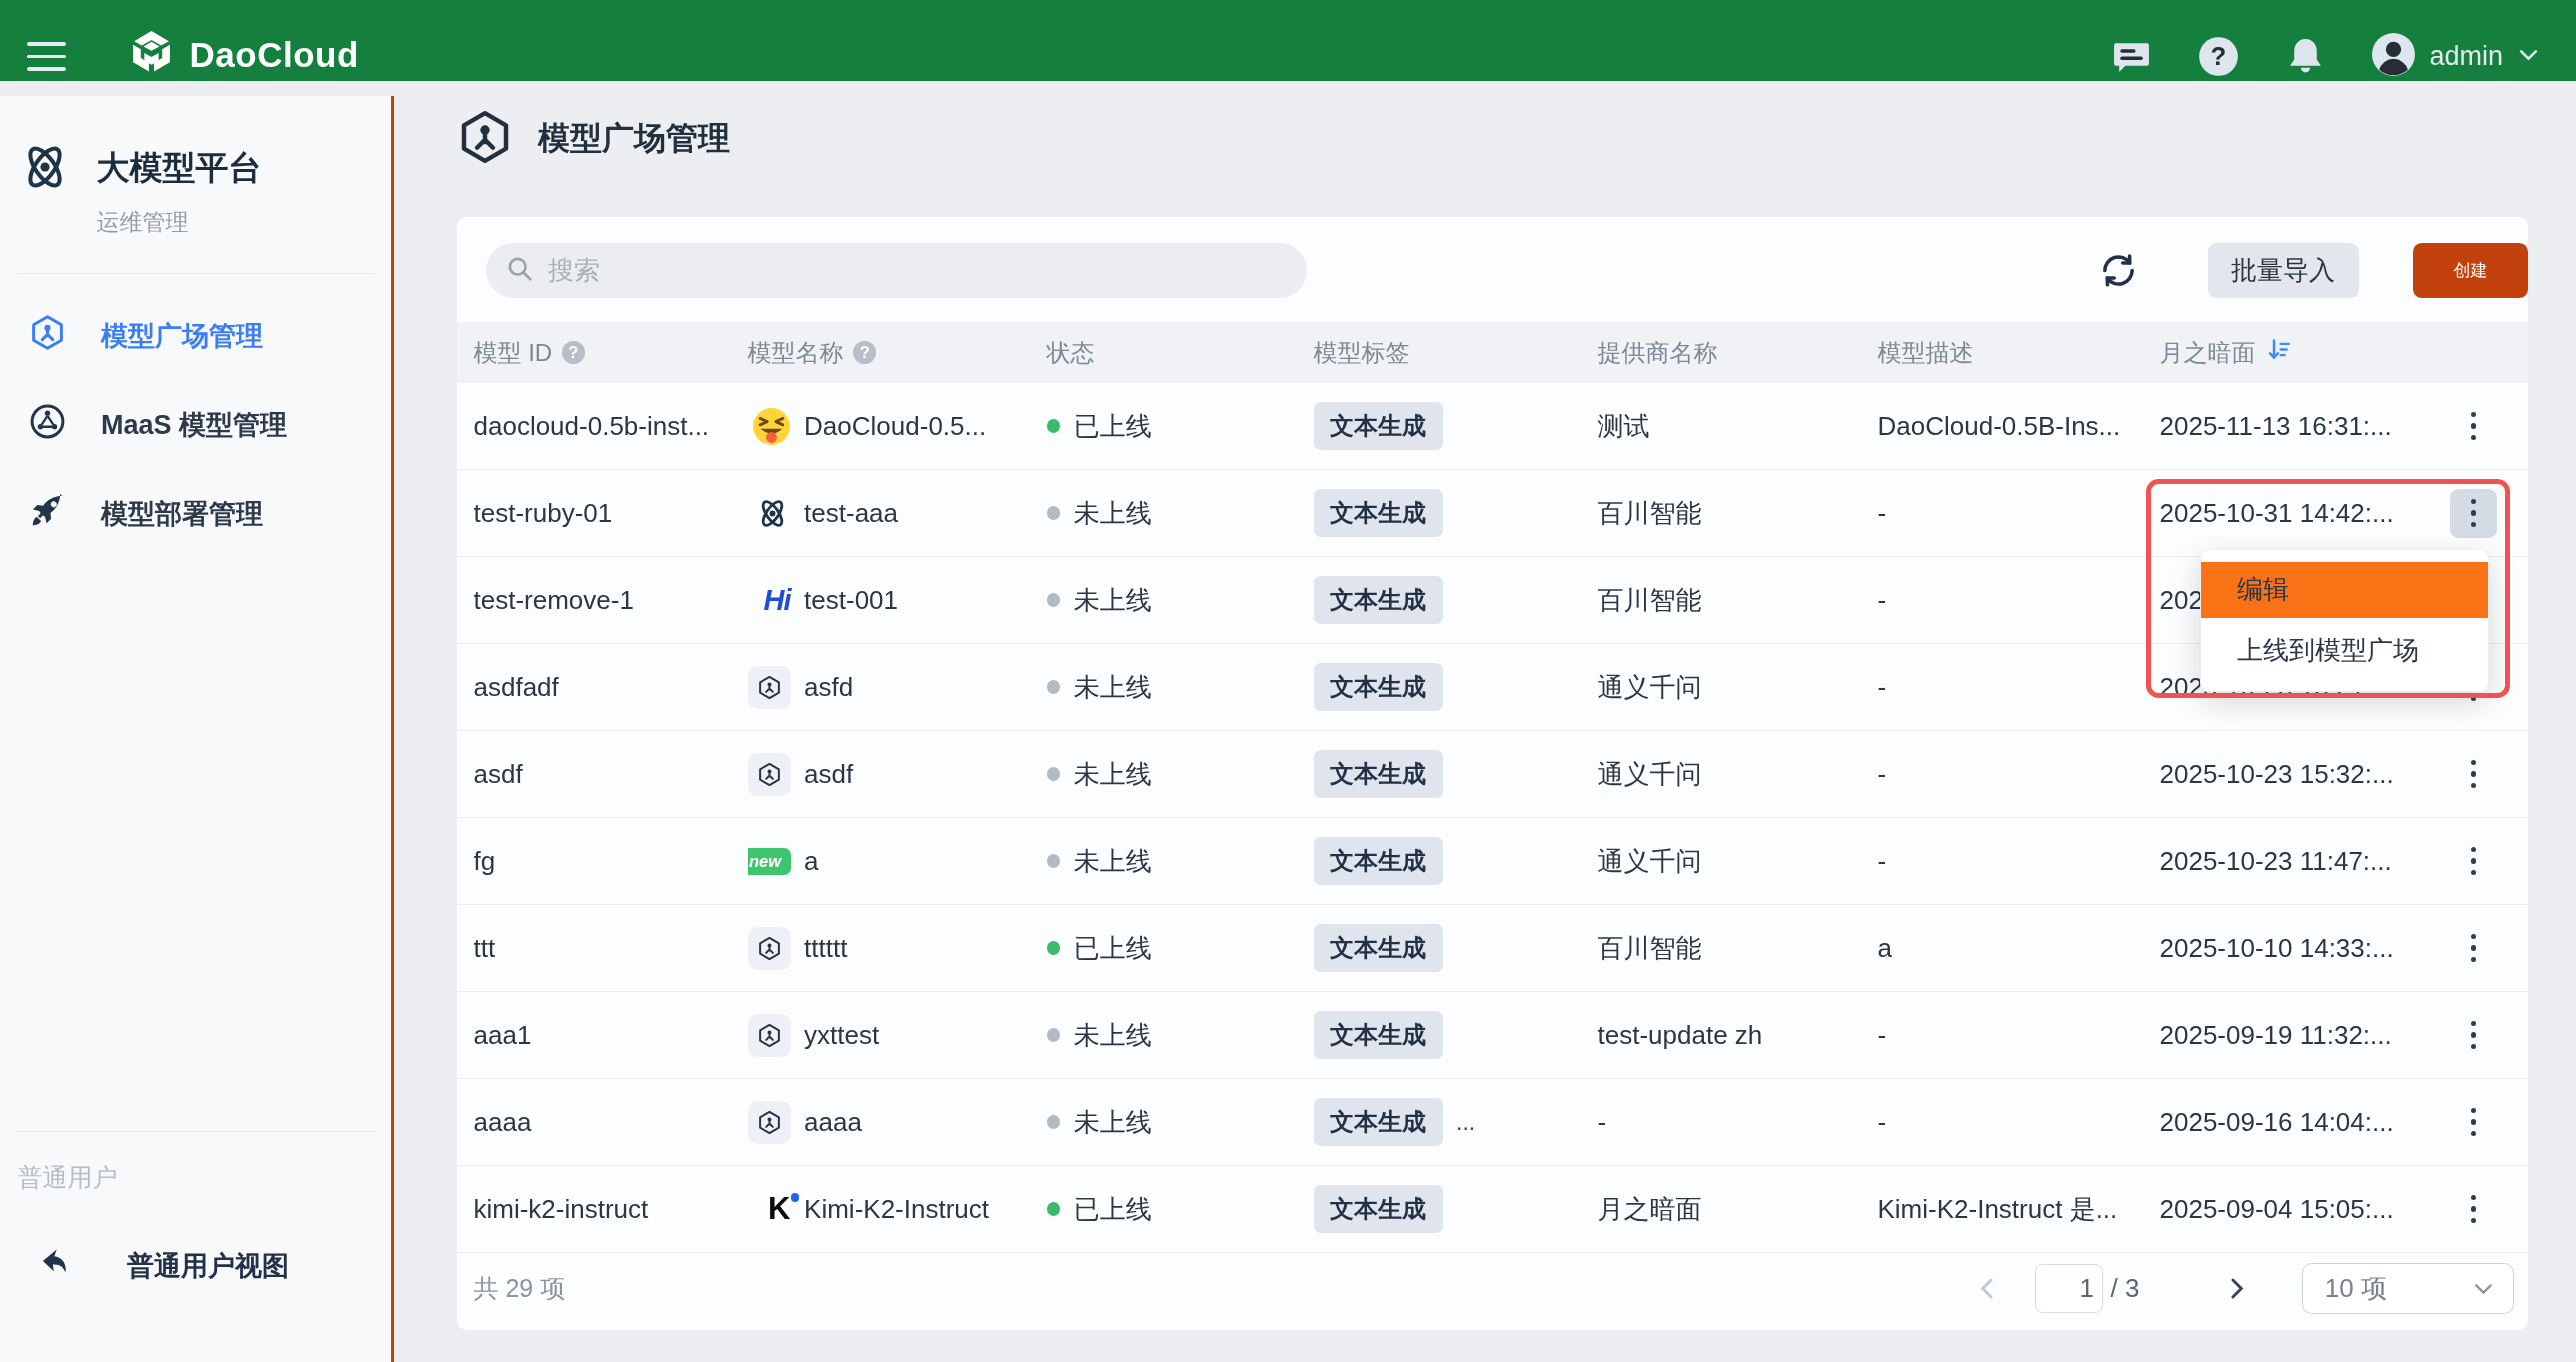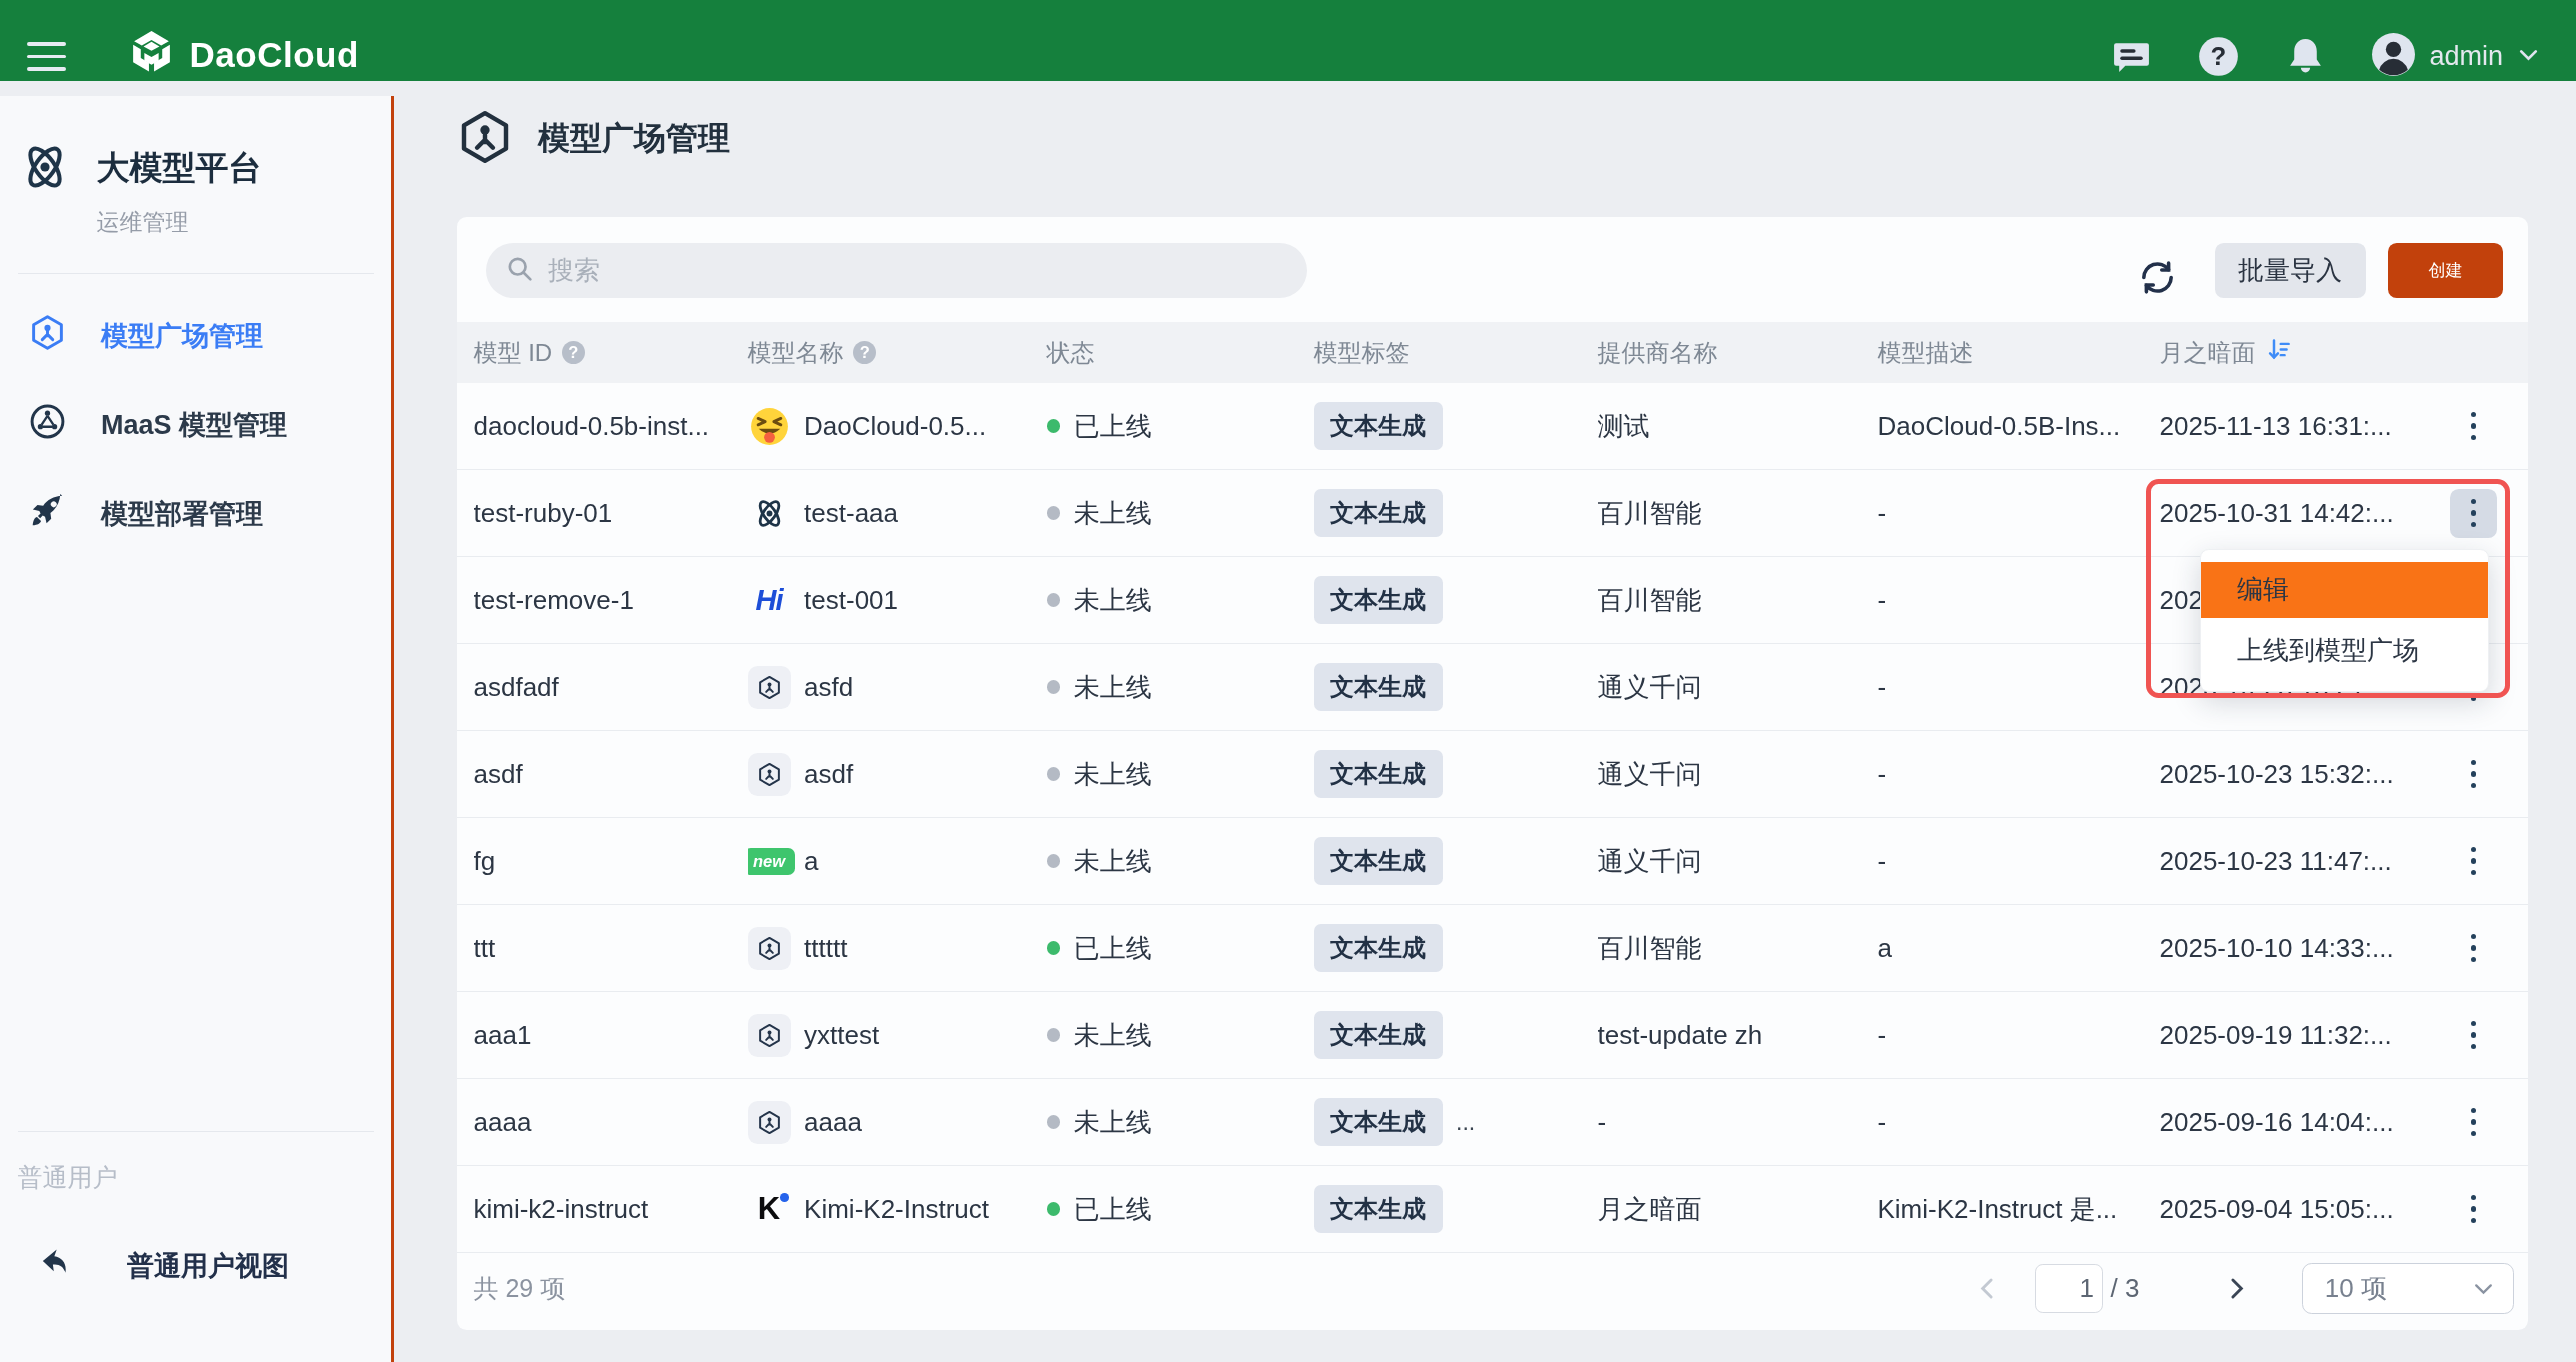--- a/index.html
+++ b/index.html
@@ -31,35 +31,35 @@
   .side-section { font-size:25px; color:#b6bdc8; padding:29px 0 0 17.5px; }
   .side-foot-item { margin-top:27px; height:89px; display:flex; align-items:center; gap:55px; padding-left:37px; cursor:pointer; font-size:27px; font-weight:600; color:#22304a; }
 
   
   .main { position:absolute; left:394px; top:81px; right:0; bottom:0; background:#eceef2; }
   .page-head { position:absolute; left:63px; top:28px; display:flex; align-items:center; gap:25px; }
   .page-title { font-size:32px; font-weight:bold; color:#22303e; }
 
   .card { position:absolute; left:63px; top:136px; width:2071px; height:1113px; background:#fcfdfe; border-radius:9.7px; }
 
-  .toolbar { display:flex; align-items:flex-end; padding:26px 25px 0 29px; }
+  .toolbar { display:flex; align-items:center; padding:26px 0 0 29px;gap:32px; }
   .searchbox { width:821px; height:55px; background:#ebedf1; border-radius:28px; display:flex; align-items:center; padding:0 19.4px; gap:13.6px; }
   .searchbox input { flex:1; border:none; background:transparent; outline:none; font-size:26px; color:#3a4450; font-family:inherit; }
   .searchbox input::placeholder { color:#a9b0ba; }
   .refresh-btn { margin-left:auto; background:none; border:none; cursor:pointer; margin-right:37px; display:flex; }
   .btn-gray { width:151px; height:55px; background:#e3e6ec; color:#2b3442; font-size:26px; border:none; border-radius:8.7px; cursor:pointer; font-family:inherit; }
   .btn-blue { width:115px; height:55px; background:#c2410c; color:#ffffff; font-size:17px; border:none; border-radius:8.7px; cursor:pointer; margin-left:22.4px; font-family:inherit; }
 
   .tgrid { display:grid; grid-template-columns:274px 299px 267px 284px 280px 282px 277px 1fr; align-items:center; padding-left:16.5px; }
   .thead { margin-top:24px; height:61px; background:#f0f2f5; font-size:24px; color:#7e8894; }
   .th { display:flex; align-items:center; gap:9.7px; }
   .qmark { width:23px; height:23px; border-radius:50%; background:#b7bec9; color:#ffffff; font-size:16.5px; font-weight:bold; display:inline-flex; align-items:center; justify-content:center; }
   .trow { height:87px; border-bottom:1px solid #e9ecf0; font-size:26px; color:#2c3644; }
   .cell { display:flex; align-items:center; gap:13.6px; overflow:hidden; white-space:nowrap; }
-  .micon { width:43px; display:flex; align-items:center; justify-content:center; flex:none; }
+  .micon { width:43px; display:flex; align-items:center; justify-content:flex-end; flex:none; }
   .hexbadge { width:43px; height:43px; border-radius:9.7px; background:#eef0f5; display:flex; align-items:center; justify-content:center; }
   .hi-logo { font-size:29px; font-weight:bold; color:#1d4ed8; font-style:italic; letter-spacing:-1px; }
   .kimi-logo { font-size:31px; font-weight:bold; color:#0c0c0e; position:relative; }
   .kimi-logo i { position:absolute; right:-8.7px; top:1.9px; width:8.7px; height:8.7px; border-radius:50%; background:#2563eb; }
   .newbadge { min-width:51px; height:27px; border-radius:6.8px; background:#3ec56d; color:#ffffff; font-size:16.5px; font-weight:bold; font-style:italic; display:inline-flex; align-items:center; justify-content:center; padding:0 6.8px; }
   .dot { width:13.6px; height:13.6px; border-radius:50%; flex:none; }
   .dot.on { background:#3cba6c; }
   .dot.off { background:#b4bac4; }
   .tag { background:#dfe4ed; color:#223145; font-size:24px; font-weight:bold; padding:7.8px 16.5px; border-radius:6.8px; }
   .tagmore { color:#3a4450; font-size:23px; }

